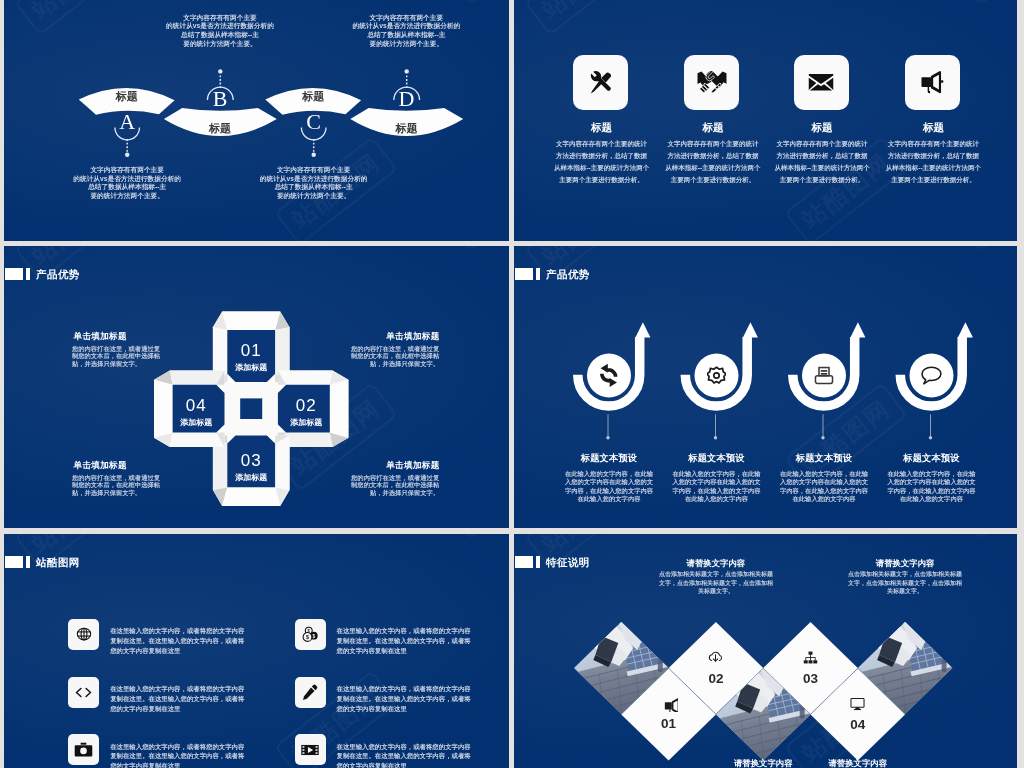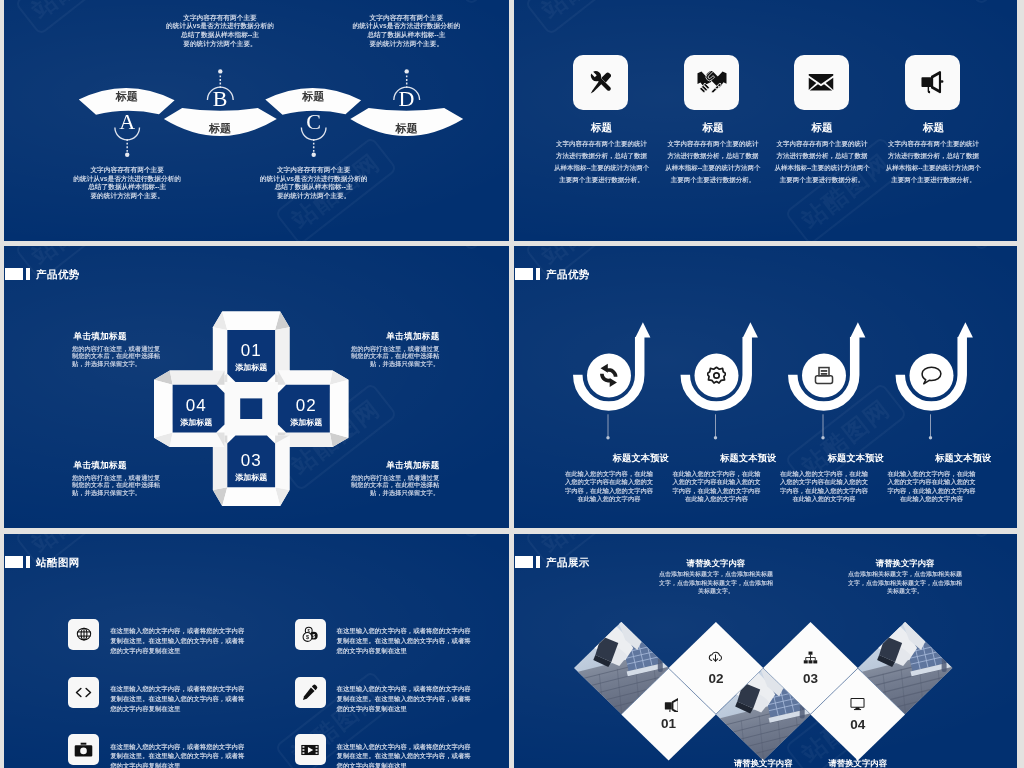--- a/index.html
+++ b/index.html
@@ -33,21 +33,21 @@
 
   
   .s3h{position:absolute;font-size:8.6px;font-weight:bold;color:#fff;width:100px;letter-spacing:.3px;}
   .s3p{position:absolute;font-size:6.3px;line-height:7.7px;color:#c3cde0;width:94px;font-weight:bold;}
   .s3num{position:absolute;text-align:center;width:80px;color:#fff;}
   .s3num b{display:block;font-size:17px;font-weight:400;letter-spacing:1px;font-family:"Liberation Sans",sans-serif;}
   .s3num span{display:block;font-size:8px;font-weight:bold;margin-top:1px;}
 
   
   .s4icon{position:absolute;width:30px;height:30px;display:flex;align-items:center;justify-content:center;}
-  .s4t{position:absolute;font-size:9.2px;font-weight:bold;color:#fff;text-align:right;width:120px;letter-spacing:.2px;}
+  .s4t{position:absolute;font-size:9.2px;font-weight:bold;color:#fff;text-align:center;width:120px;letter-spacing:.2px;}
   .s4p{position:absolute;font-size:6.3px;line-height:8.5px;color:#c3cde0;text-align:center;width:90px;font-weight:bold;}
 
   
   .s5box{position:absolute;width:31px;height:31px;background:#f7f7f7;border-radius:5px;display:flex;align-items:center;justify-content:center;}
   .s5p{position:absolute;font-size:6.4px;line-height:9.8px;color:#cbd4e4;width:150px;font-weight:bold;white-space:pre-line;}
 
   
   .s6tile{position:absolute;width:60px;height:46px;display:flex;flex-direction:column;align-items:center;justify-content:flex-start;}
   .s6t{position:absolute;font-size:8.4px;font-weight:bold;color:#fff;text-align:center;width:140px;}
   .s6p{position:absolute;font-size:6px;line-height:8.6px;color:#c3cde0;text-align:center;width:118px;font-weight:bold;}
@@ -441,21 +441,21 @@
   <div class="bgfade"></div>
   <div class="wmlayer">
     <div class="wmstamp" style="left:170px;top:120px">站酷图网</div>
     <div class="wmstamp" style="left:430px;top:330px">站酷图网</div>
     <div class="wmstamp" style="left:600px;top:90px">站酷图网</div>
   </div>
 
   <div class="sechead" style="top:21.8px">
     <span class="bar1"></span>
     <span class="bar2"></span>
-    <span class="txt">产品展示</span>
+    <span class="txt">特征说明</span>
   </div>
 
   <svg width="503" height="234" viewBox="0 0 503 234">
    <defs>
      <clipPath id="dia">
             <path d="M0,-46 L47.3,0 L0,46 L-47.3,0 Z"></path>
           </clipPath>
      <linearGradient id="sky" x1="0" y1="0" x2="0.35" y2="1">
        <stop offset="0" stop-color="#d8e2ee"></stop>
             <stop offset="0.55" stop-color="#b8c6d8"></stop>

